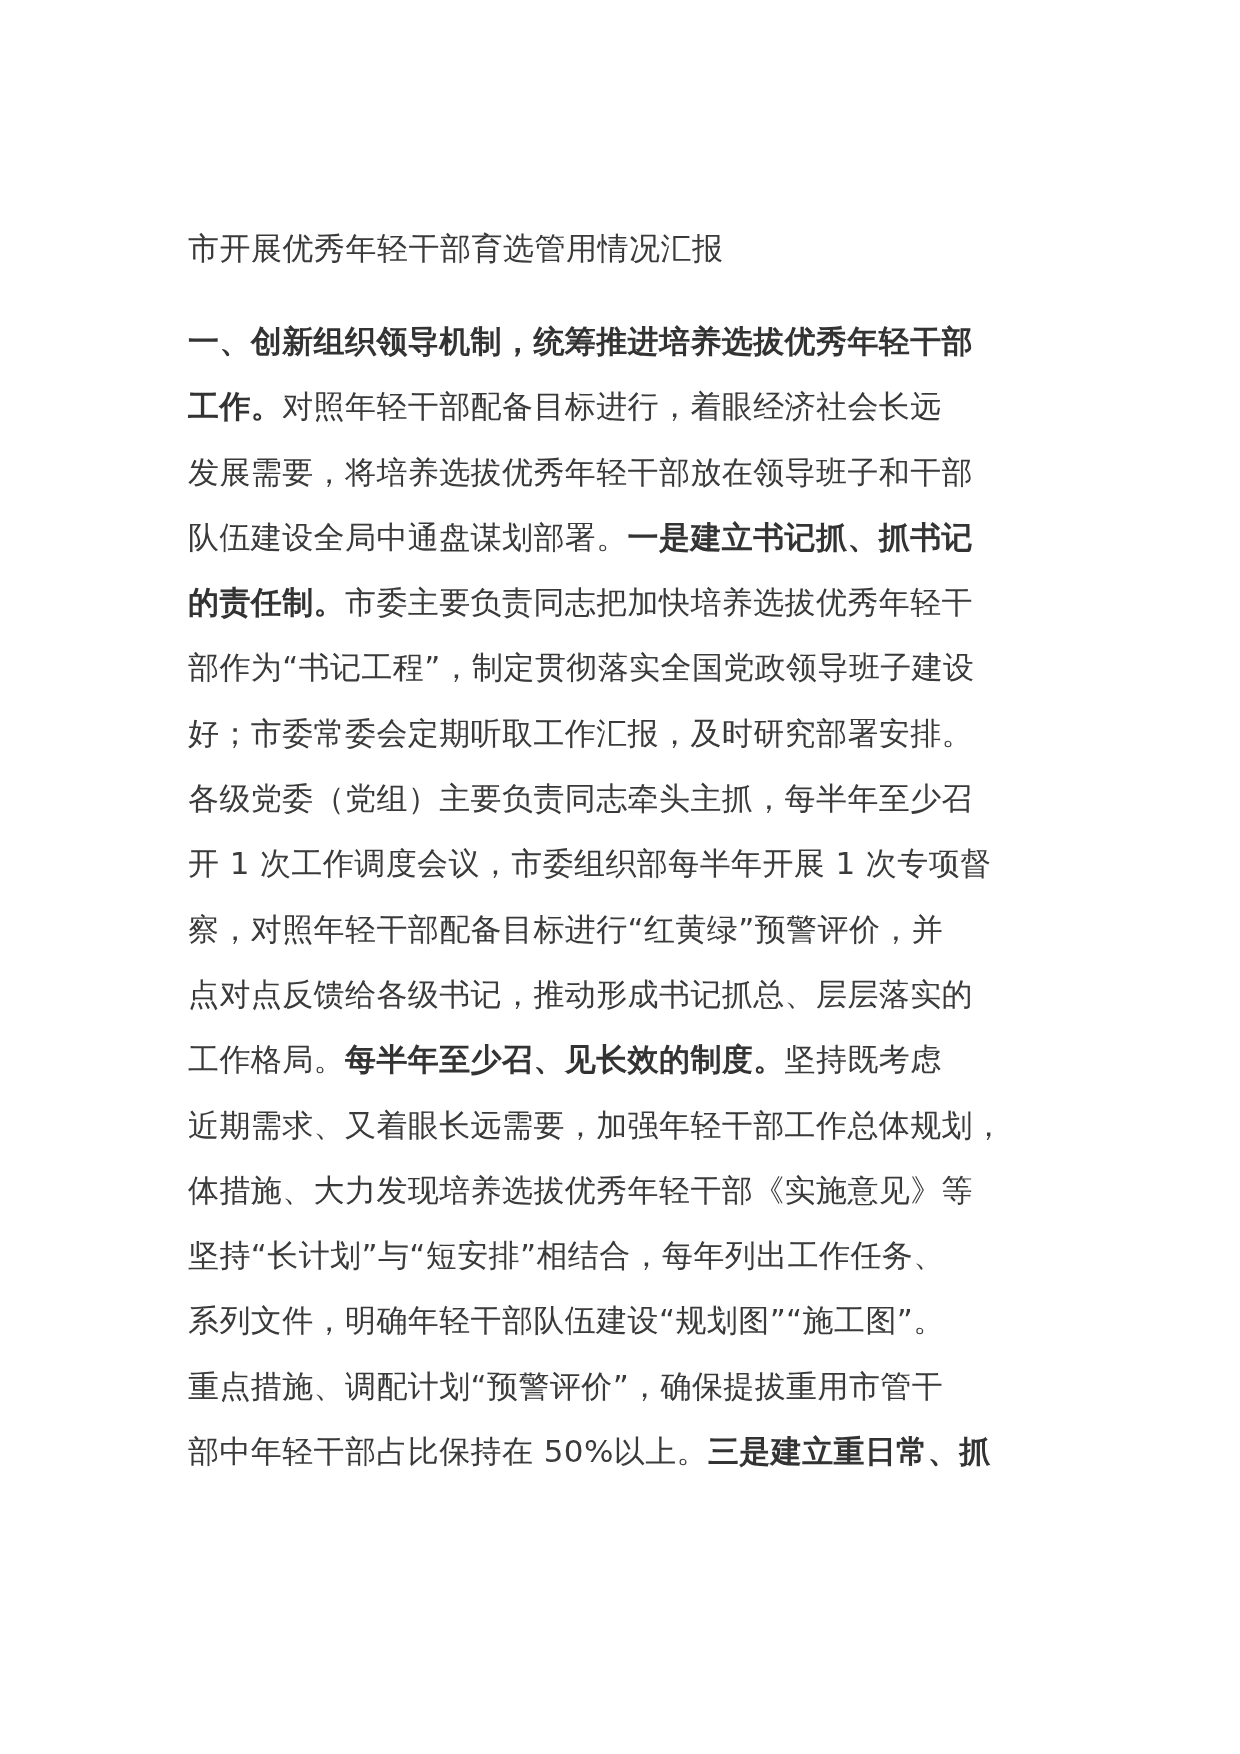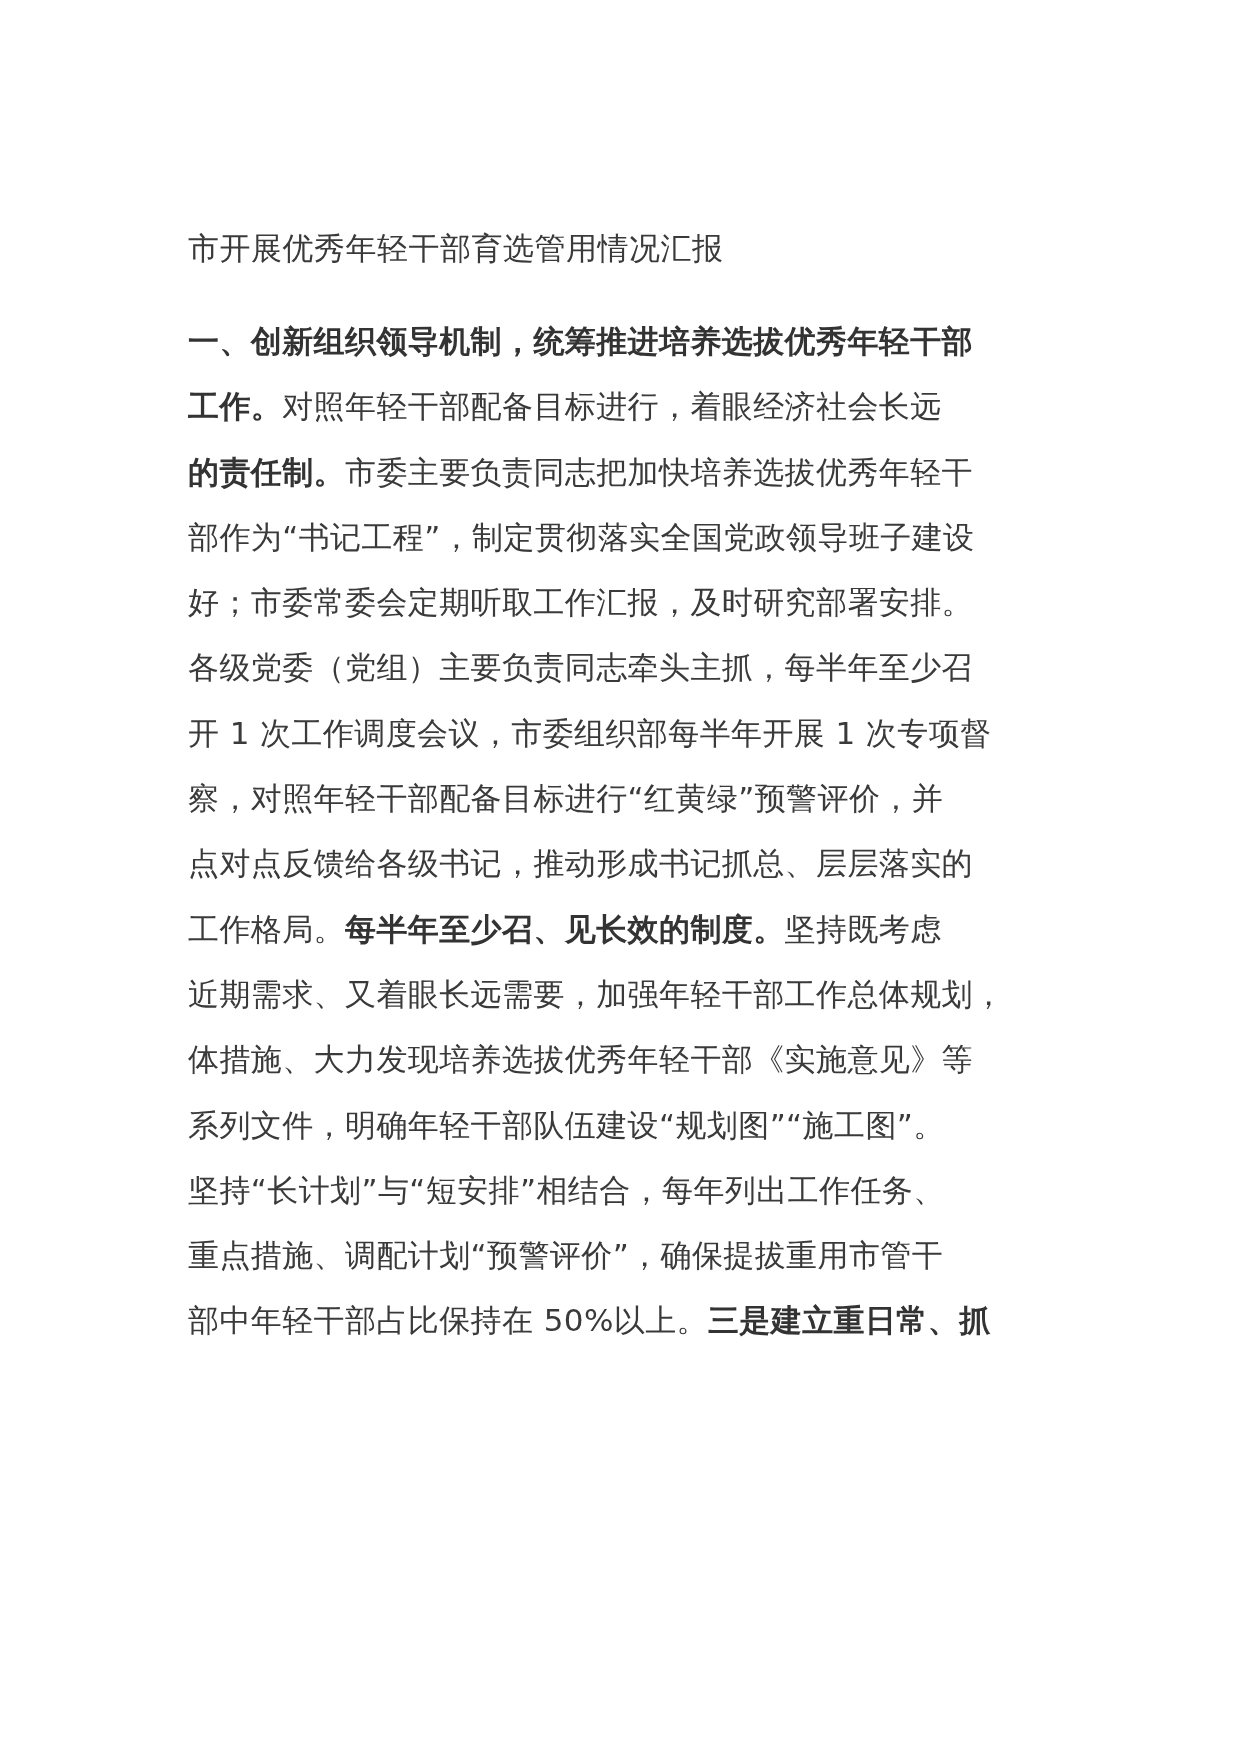--- a/index.html
+++ b/index.html
@@ -14,28 +14,30 @@
   .b { font-weight: bold; color: #333333; }
 </style>
 </head>
 <body>
 
 <div class="page">
   <div class="title">市开展优秀年轻干部育选管用情况汇报</div>
   <div class="body" id="body">
       <div class="line"><span class="b">一、创新组织领导机制，统筹推进培养选拔优秀年轻干部</span></div>
       <div class="line"><span class="b">工作。</span><span>对照年轻干部配备目标进行，着眼经济社会长远</span></div>
+      <div class="line"><span>发展需要，将培养选拔优秀年轻干部放在领导班子和干部</span></div>
+      <div class="line"><span>队伍建设全局中通盘谋划部署。</span><span class="b">一是建立书记抓、抓书记</span></div>
       <div class="line"><span class="b">的责任制。</span><span>市委主要负责同志把加快培养选拔优秀年轻干</span></div>
       <div class="line"><span>部作为“书记工程”，制定贯彻落实全国党政领导班子建设</span></div>
       <div class="line"><span>好；市委常委会定期听取工作汇报，及时研究部署安排。</span></div>
       <div class="line"><span>各级党委（党组）主要负责同志牵头主抓，每半年至少召</span></div>
       <div class="line"><span>开 1 次工作调度会议，市委组织部每半年开展 1 次专项督</span></div>
       <div class="line"><span>察，对照年轻干部配备目标进行“红黄绿”预警评价，并</span></div>
       <div class="line"><span>点对点反馈给各级书记，推动形成书记抓总、层层落实的</span></div>
       <div class="line"><span>工作格局。</span><span class="b">每半年至少召、见长效的制度。</span><span>坚持既考虑</span></div>
       <div class="line"><span>近期需求、又着眼长远需要，加强年轻干部工作总体规划，</span></div>
       <div class="line"><span>体措施、大力发现培养选拔优秀年轻干部《实施意见》等</span></div>
+      <div class="line"><span>坚持“长计划”与“短安排”相结合，每年列出工作任务、</span></div>
       <div class="line"><span>系列文件，明确年轻干部队伍建设“规划图”“施工图”。</span></div>
-      <div class="line"><span>坚持“长计划”与“短安排”相结合，每年列出工作任务、</span></div>
       <div class="line"><span>重点措施、调配计划“预警评价”，确保提拔重用市管干</span></div>
       <div class="line"><span>部中年轻干部占比保持在 50%以上。</span><span class="b">三是建立重日常、抓</span></div>
     </div>
 </div>
 
 </body></html>

